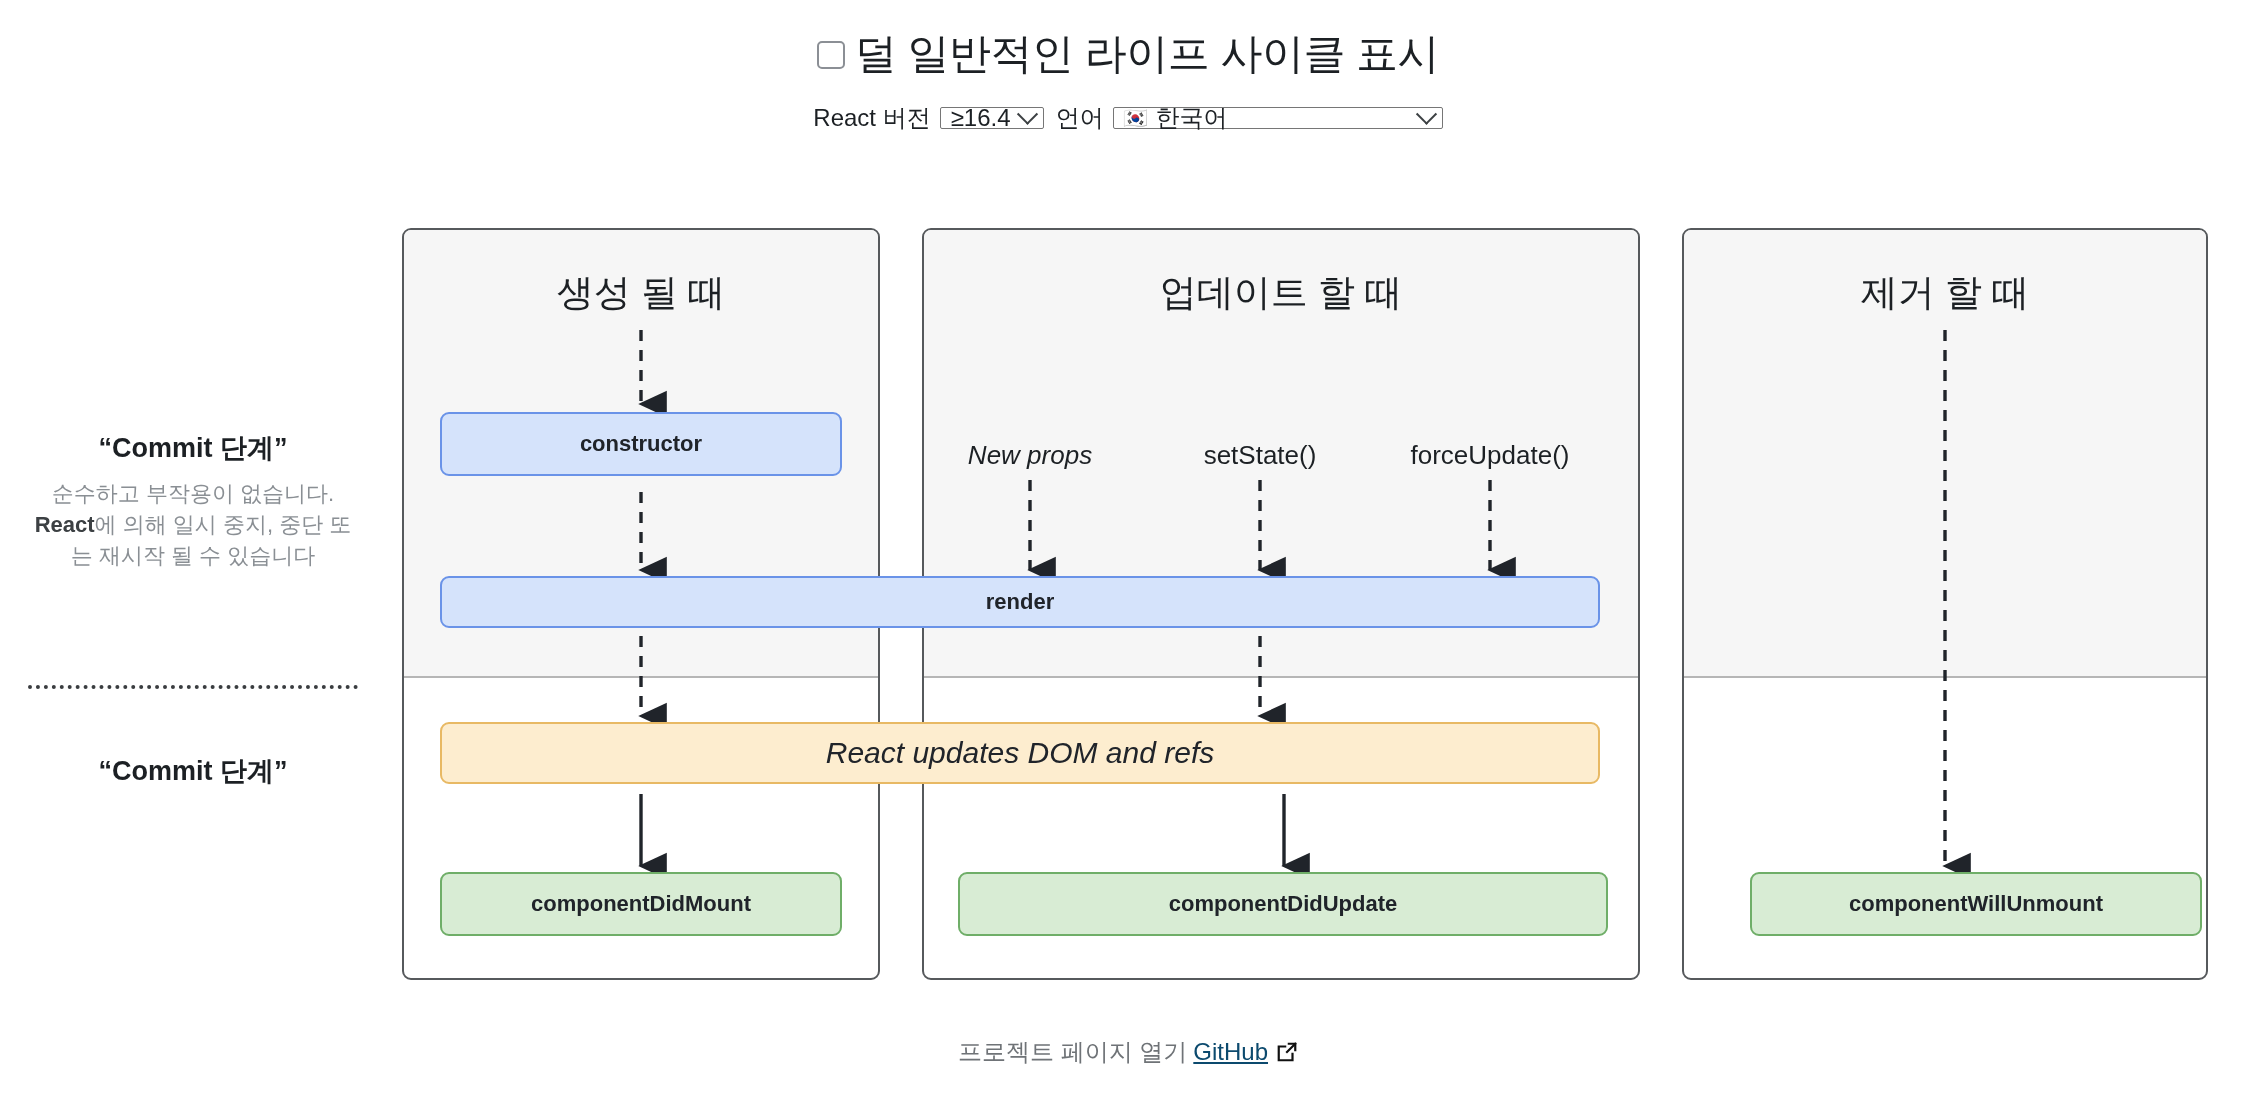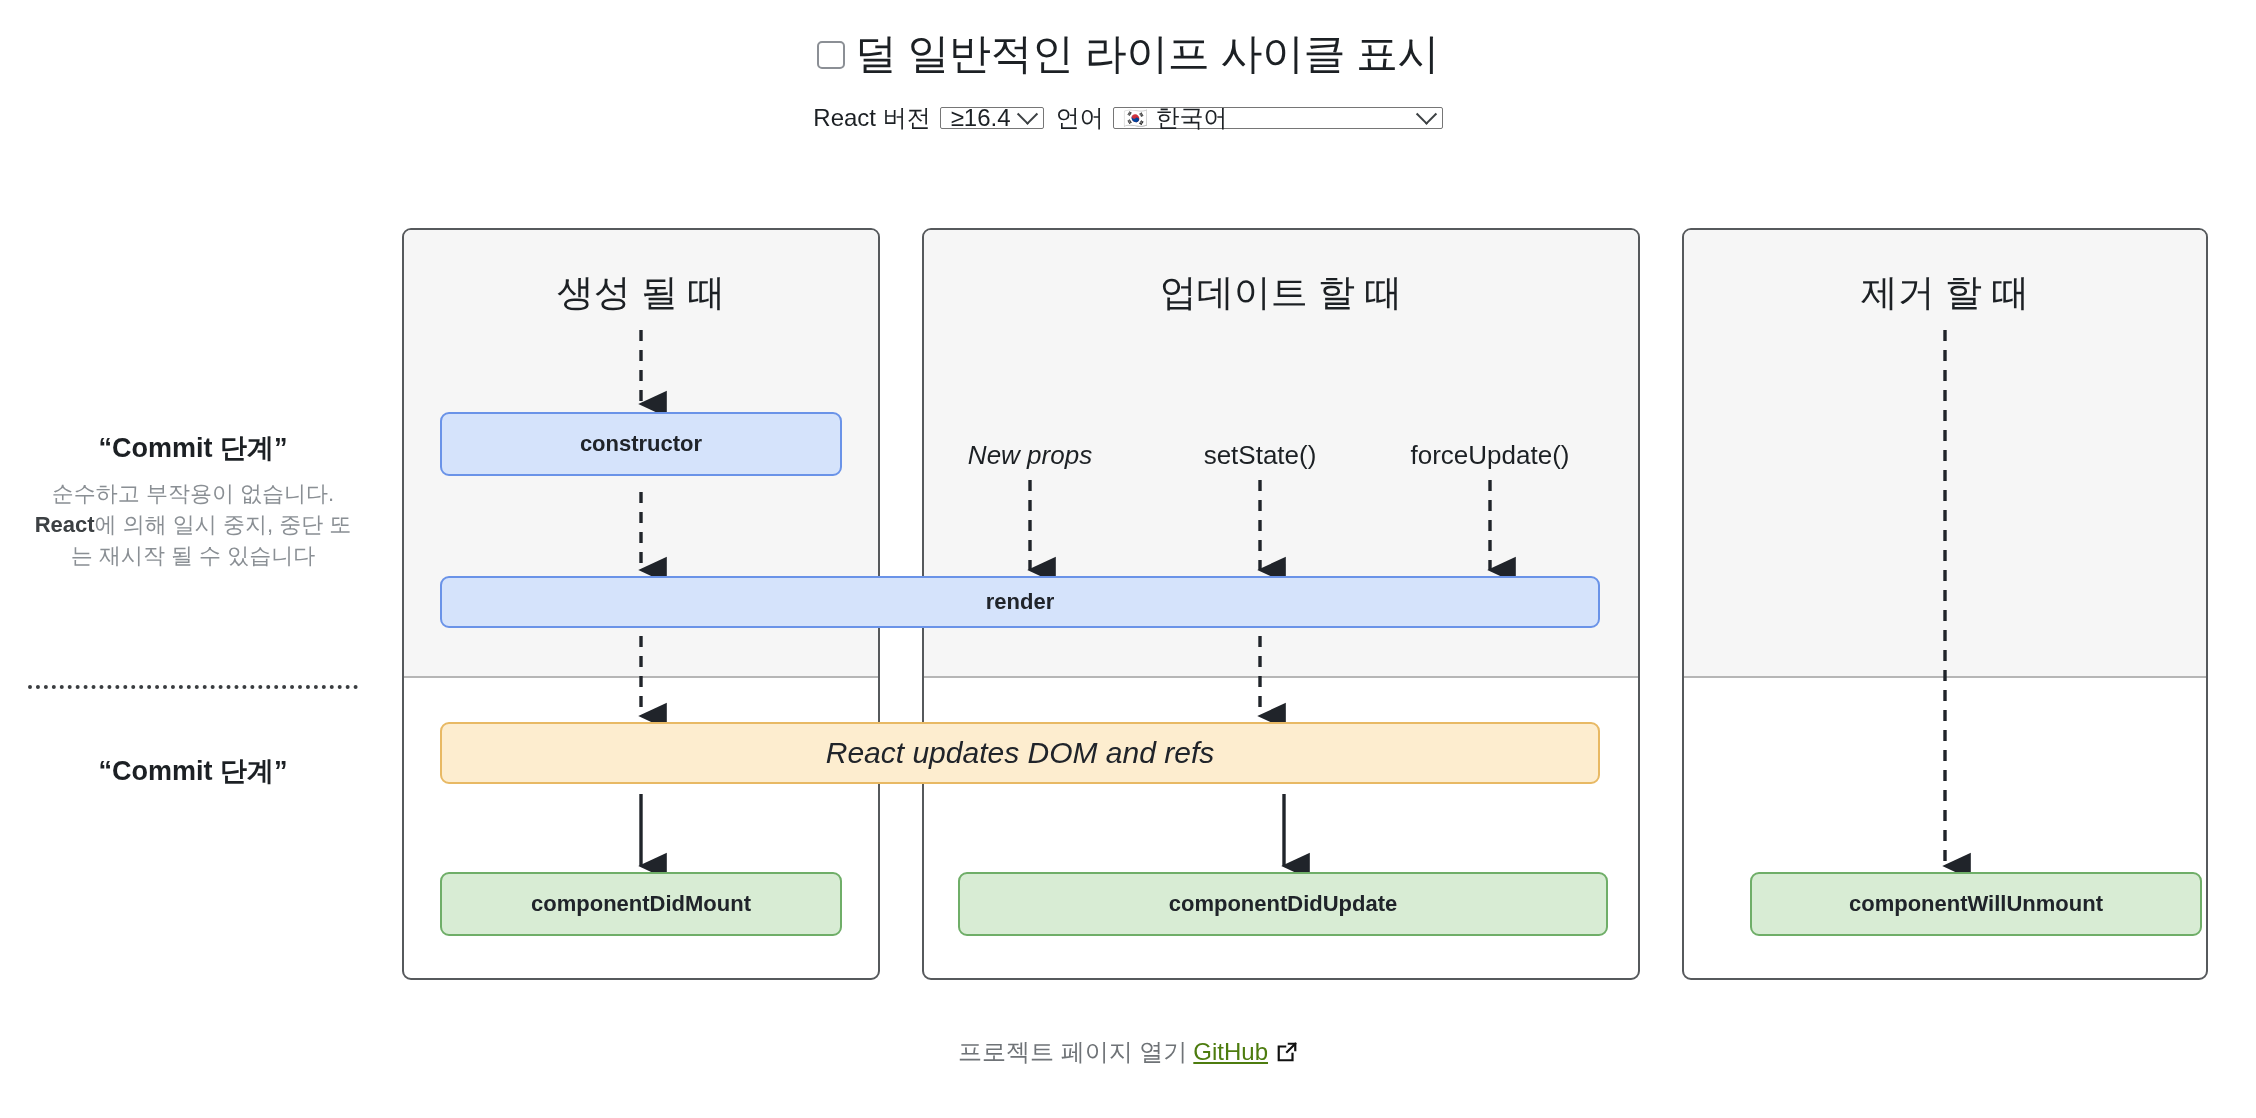--- a/index.html
+++ b/index.html
@@ -191,21 +191,21 @@
   #footer {
     position: absolute;
     left: 0;
     top: 1036px;
     width: 2256px;
     text-align: center;
     font-size: 24px;
     color: #6f7377;
   }
   #footer a {
-    color: #4d7c0f;
+    color: #0c4a6e;
     text-decoration: underline;
     margin-left: 6px;
   }
   .ext-icon {
     display: inline-block;
     margin-left: 8px;
     position: relative;
     top: 3px;
   }
 </style>

